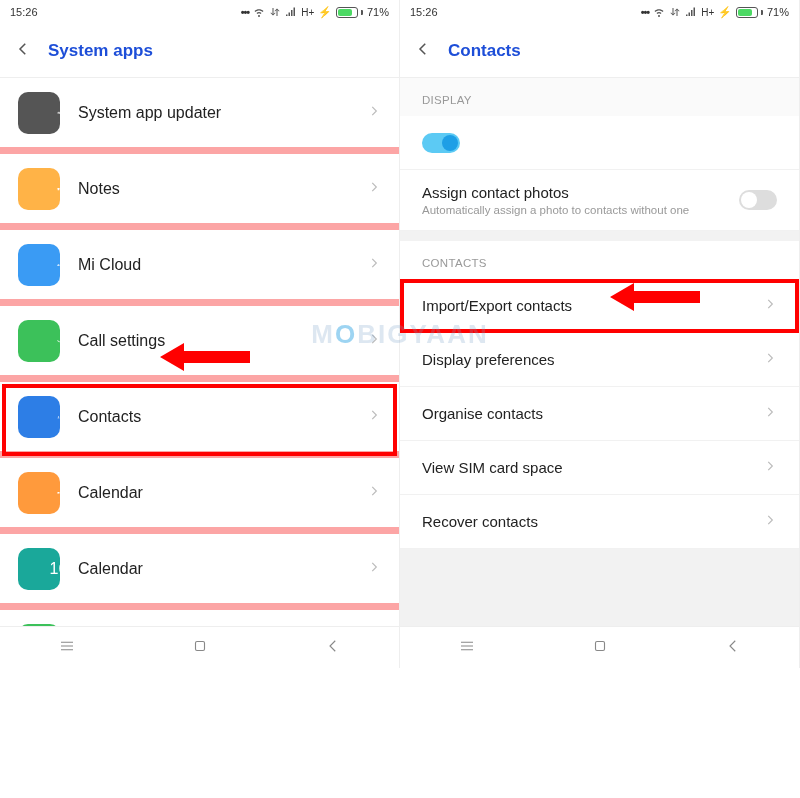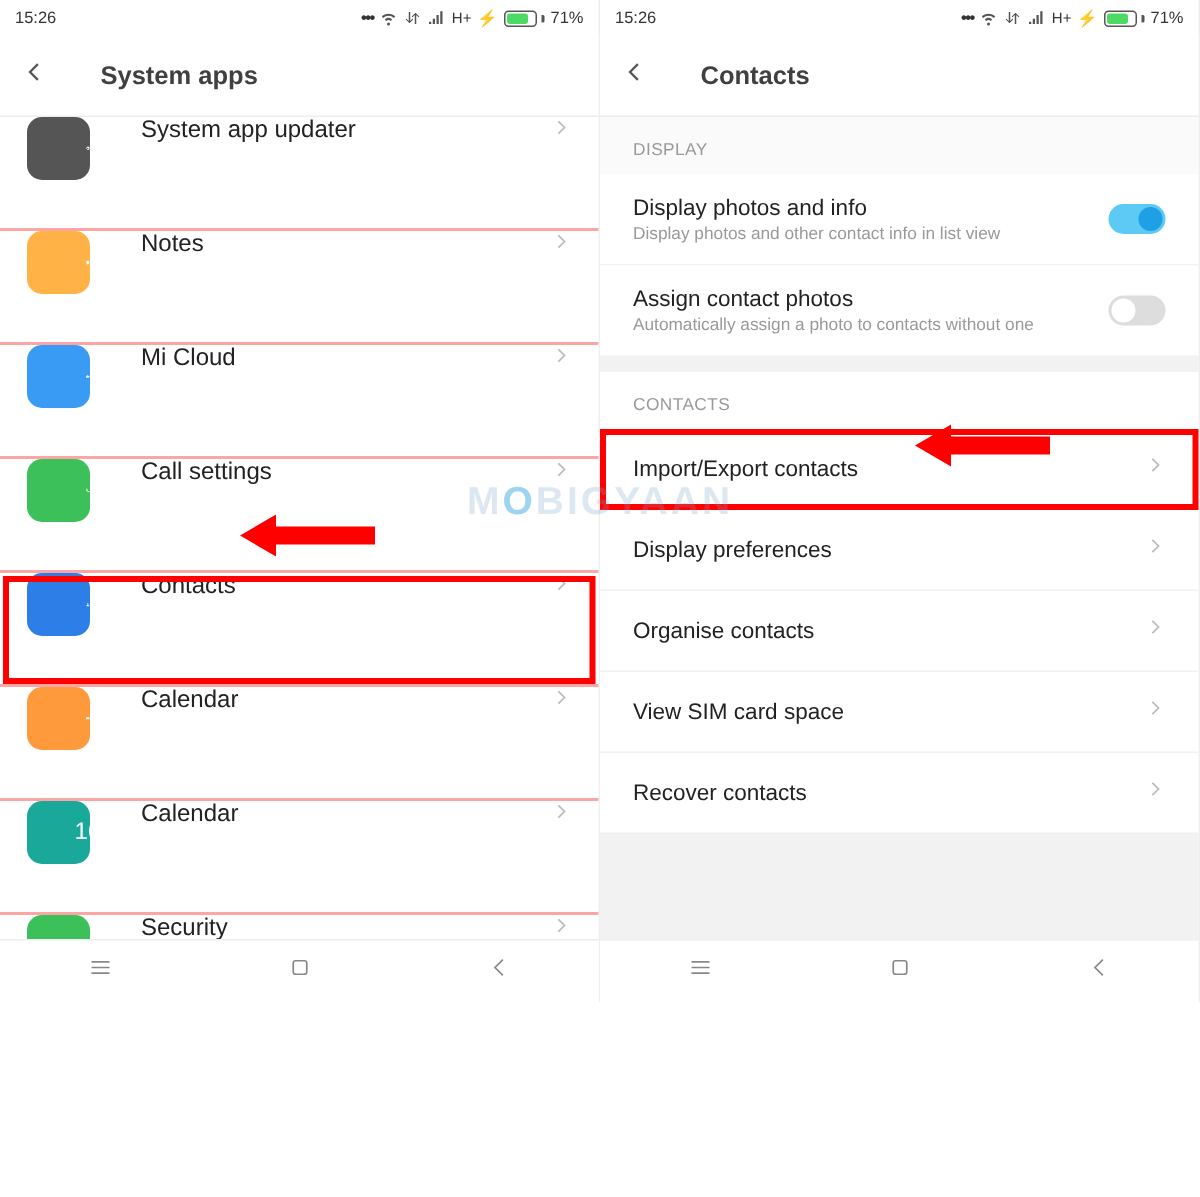--- a/index.html
+++ b/index.html
@@ -16,25 +16,25 @@
   .statusbar .dots { letter-spacing: -1px; font-weight: 700; }
   .statusbar svg { width: 12px; height: 12px; }
   .statusbar .batt { display: flex; align-items: center; gap: 2px; }
   .batt-outline { width: 22px; height: 11px; border: 1px solid #555; border-radius: 3px; position: relative; display: flex; align-items: center; }
   .batt-tip { width: 2px; height: 5px; background: #555; border-radius: 0 1px 1px 0; margin-left: 1px; }
   .batt-fill { position: absolute; left: 1px; top: 1px; bottom: 1px; width: 71%; background: #4cd964; border-radius: 2px; }
 
   
   .header { height: 54px; display: flex; align-items: center; padding: 0 14px; border-bottom: 1px solid #eee; background: #fff; gap: 16px; }
   .header .back svg { width: 18px; height: 18px; stroke: #555; }
-  .header .title { font-size: 17px; font-weight: 600; color: #404040; margin-left: 19px; }
+  .header .title { font-size: 17px; font-weight: 600; color: #1d4ed8; }
 
   
   .list { background: #fff; }
-  .row { display: flex; height: 76px; padding: 0 18px 0 18px; border-bottom: 2px solid #fca5a5; position: relative; gap: 16px; }
+  .row { display: flex; align-items: center; height: 76px; padding: 0 18px 0 18px; border-bottom: 7px solid #fca5a5; position: relative; }
   .row .icon { width: 42px; height: 42px; border-radius: 10px; display: flex; align-items: center; justify-content: center; margin-right: 18px; flex: 0 0 auto; padding-left: 39px; }
   .row .icon svg { width: 22px; height: 22px; fill: #fff; }
   .row .label { font-size: 16px; color: #222; flex: 1; }
   .row .chev { flex: 0 0 auto; }
   .row .chev svg { width: 14px; height: 14px; stroke: #bbb; }
 
   .row.highlight { outline: 4px solid #f00; outline-offset: -6px; }
 
   
   .section-label { font-size: 11.5px; color: #999; padding: 16px 22px 10px; letter-spacing: 0.3px; background: #fafafa; }
@@ -276,24 +276,20 @@
         <svg viewBox="0 0 24 24" fill="none" stroke-width="2">
             <path d="M15 5l-7 7 7 7"></path>
           </svg>
       </span>
       <span class="title">Contacts</span>
     </div>
 
     <div class="section-label">DISPLAY</div>
     <div id="display-rows">
         <div class="srow">
-          <div class="tcol">
-            <div class="t1">Display photos and info</div>
-            <div class="t2">Display photos and other contact info in list view</div>
-          </div>
           <div class="toggle on">
             <div class="knob"></div>
           </div>
         </div>
         <div class="srow">
           <div class="tcol">
             <div class="t1">Assign contact photos</div>
             <div class="t2">Automatically assign a photo to contacts without one</div>
           </div>
           <div class="toggle off">

